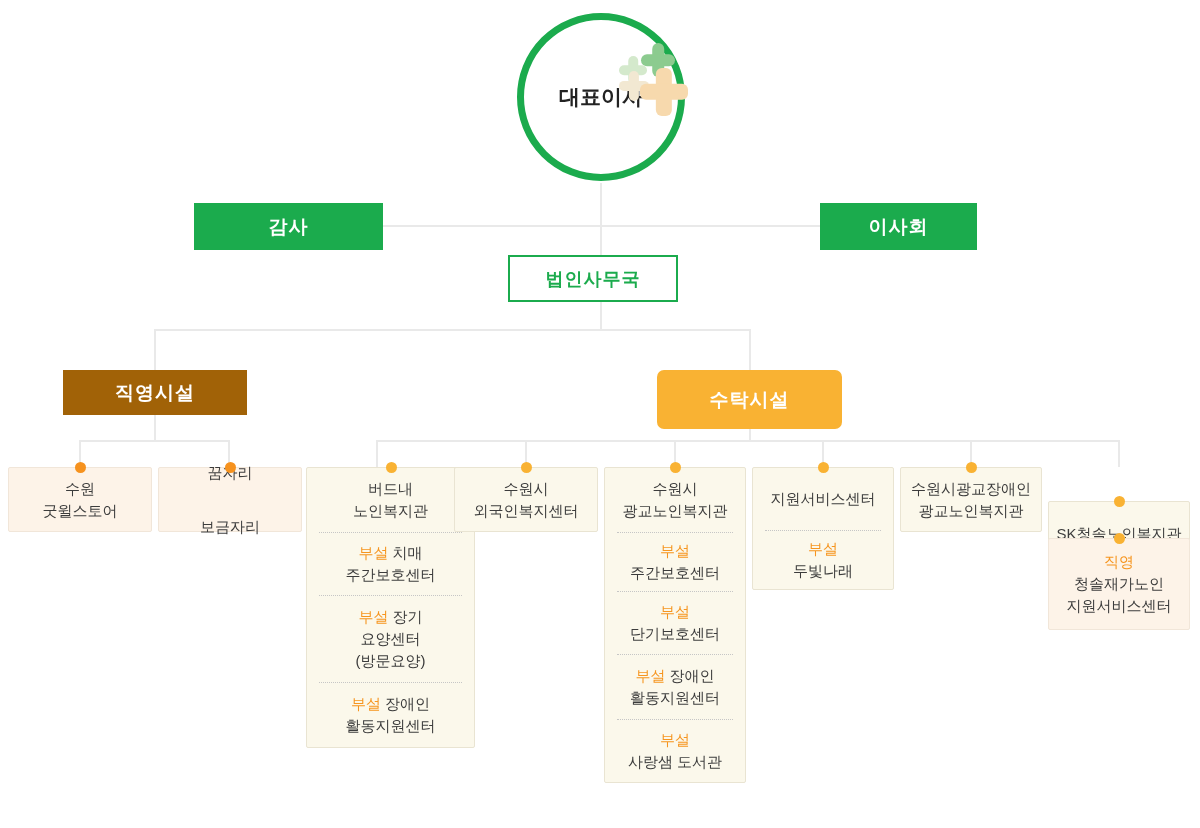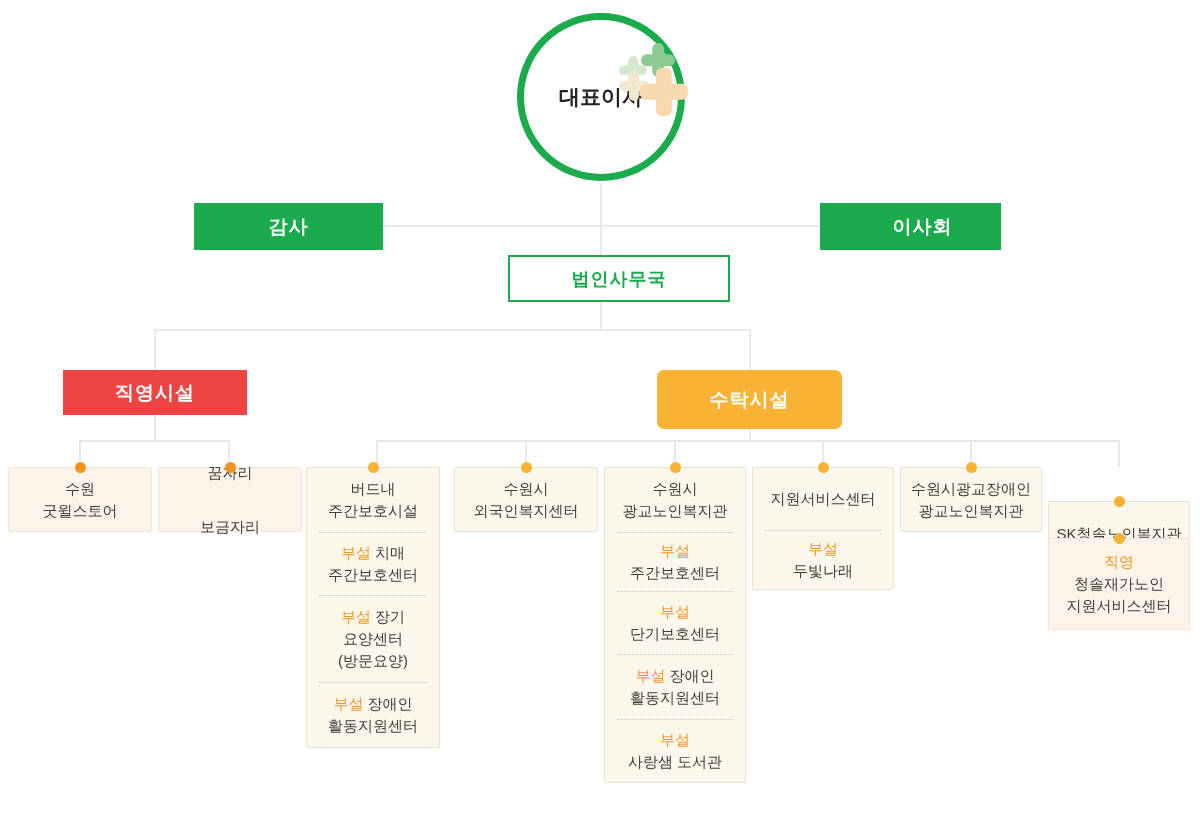--- a/index.html
+++ b/index.html
@@ -14,21 +14,21 @@
     font-size:21px;font-weight:600;color:#222;z-index:3;}
   .plus{position:absolute;z-index:4;}
   .plus::before{content:"";position:absolute;left:50%;top:0;width:34%;height:100%;
     transform:translateX(-50%);background:currentColor;border-radius:6px;}
   .plus::after{content:"";position:absolute;top:50%;left:0;height:34%;width:100%;
     transform:translateY(-50%);background:currentColor;border-radius:6px;}
 
   .solidbox{position:absolute;display:flex;align-items:center;justify-content:center;
     color:#fff;font-size:19px;font-weight:600;letter-spacing:1px;z-index:2;}
   .green{background:#1bab4d;}
-  .orange{background:#ef4444;align-items:center;}
+  .orange{background:#a16207;align-items:center;}
   .amber{background:#f9b233;}
   .outline{position:absolute;box-sizing:border-box;display:flex;align-items:center;justify-content:center;
     background:#fff;border:2px solid #1bab4d;color:#1bab4d;
     font-size:18px;font-weight:600;letter-spacing:1px;z-index:2;}
 
   .card{position:absolute;box-sizing:border-box;background:#fbf8eb;border:1px solid #e9e4d2;
     border-radius:2px;color:#3c3c3c;font-size:15px;line-height:22px;text-align:center;z-index:2;}
   .card.peach{background:#fdf3e8;border-color:#f1e6d9;}
   .card.simple{display:flex;flex-direction:column;justify-content:center;}
   .dot{position:absolute;top:-6px;left:50%;width:11px;height:11px;margin-left:-5px;
@@ -70,24 +70,24 @@
     <span>대표이사</span>
     <span class="plus" style="left:117px;top:23px;width:34px;height:34px;color:#8ccb8f;"></span>
     <span class="plus" style="left:95px;top:36px;width:28px;height:28px;color:#d4e9cc;"></span>
     <span class="plus" style="left:95px;top:51px;width:30px;height:30px;color:#f2e8d2;"></span>
     <span class="plus" style="left:116px;top:48px;width:48px;height:48px;color:#f7d9ad;"></span>
   </div>
 
   <div class="solidbox green" style="left:194px;top:203px;width:189px;height:47px;">
     <span>감사</span>
   </div>
-  <div class="solidbox green" style="left:820px;top:203px;width:157px;height:47px;padding-left:24px;">
+  <div class="solidbox green" style="left:820px;top:203px;width:157px;height:47px;">
     <span>이사회</span>
   </div>
-  <div class="outline" style="left:508px;top:255px;width:222px;height:47px;">
+  <div class="outline" style="left:508px;top:255px;width:170px;height:47px;">
     <span>법인사무국</span>
   </div>
 
   <div class="solidbox orange" style="left:63px;top:370px;width:184px;height:45px;">
     <span>직영시설</span>
   </div>
   <div class="solidbox amber" style="left:657px;top:370px;width:185px;height:59px;border-radius:7px;">
     <span>수탁시설</span>
   </div>
 
@@ -95,25 +95,25 @@
     <span class="dot od"></span>
     <div>수원</div>
     <div>굿윌스토어</div>
   </div>
   <div class="card peach simple" style="left:158px;top:467px;width:144px;height:65px;gap:32px;">
     <span class="dot od"></span>
     <div>꿈자리</div>
     <div>보금자리</div>
   </div>
 
-  <div class="card" style="left:306px;top:467px;width:134px;">
+  <div class="card" style="left:306px;top:467px;width:169px;">
     <span class="dot"></span>
     <div class="seg pt10">
       <div>버드내</div>
-      <div>주간보호시설</div>
+      <div>노인복지관</div>
     </div>
     <div class="divider"></div>
     <div class="seg">
       <div><span class="tag">부설</span><span class="rest">치매</span></div>
       <div>주간보호센터</div>
     </div>
     <div class="divider"></div>
     <div class="seg pt10">
       <div><span class="tag">부설</span><span class="rest">장기</span></div>
       <div>요양센터</div>

